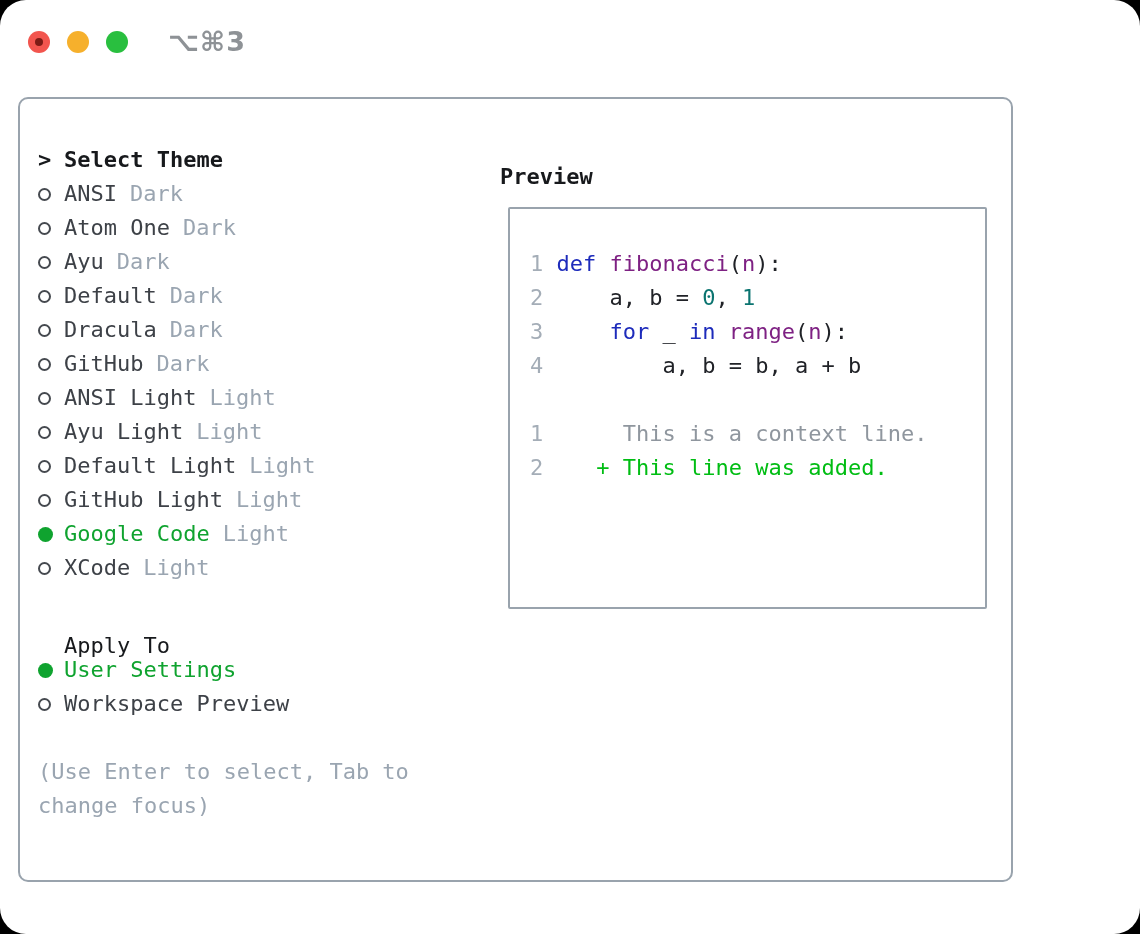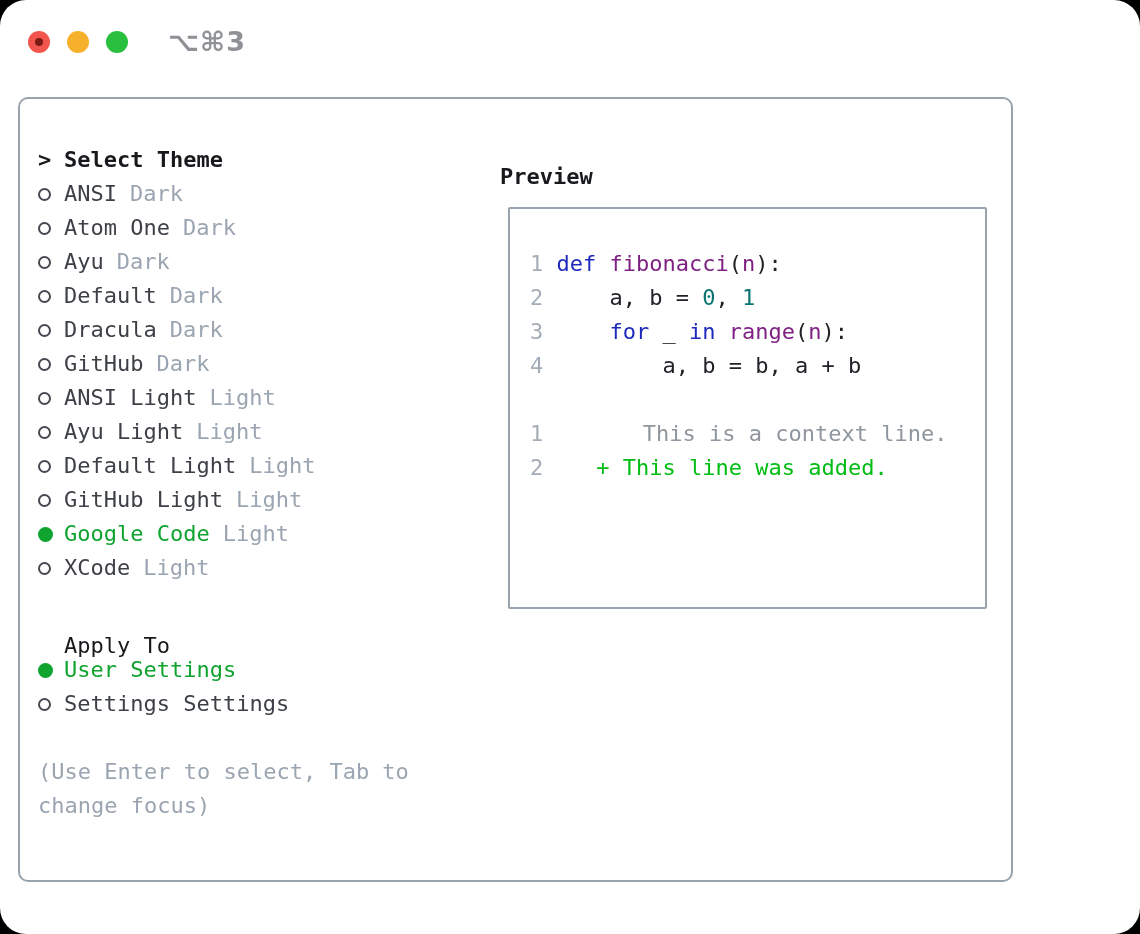--- a/index.html
+++ b/index.html
@@ -54,21 +54,21 @@
     border:2px solid var(--border-gray);border-radius:2px;box-sizing:border-box;background:#fff;
   }
   .code{padding:38px 0 0 20px;}
   .cline{height:34px;line-height:34px;font-size:22px;white-space:pre;}
   .num{color:var(--line-number-gray);}
   .ind{color:#202227;}
   .tok.pl{color:#202227;}
   .tok.kw{color:var(--keyword-blue);}
   .tok.fn{color:var(--function-purple);}
   .tok.lit{color:var(--literal-teal);}
-  .tok.ctx{color:var(--context-gray);margin-left:20px;}
+  .tok.ctx{color:var(--context-gray);}
   .tok.del{color:var(--deleted-red);}
   .tok.add{color:var(--added-green);}
 </style>
 </head>
 <body>
 
 <div class="window" data-interactable="false">
 
   <div class="titlebar" data-interactable="false">
     <div class="lights" data-interactable="false">
@@ -92,21 +92,21 @@
         <div class="row" data-interactable="true"><span class="pfx" data-interactable="false"><span class="ring" data-interactable="false"></span></span><span class="name" data-interactable="false">GitHub</span><span class="tag" data-interactable="false">Dark</span></div>
         <div class="row" data-interactable="true"><span class="pfx" data-interactable="false"><span class="ring" data-interactable="false"></span></span><span class="name" data-interactable="false">ANSI Light</span><span class="tag" data-interactable="false">Light</span></div>
         <div class="row" data-interactable="true"><span class="pfx" data-interactable="false"><span class="ring" data-interactable="false"></span></span><span class="name" data-interactable="false">Ayu Light</span><span class="tag" data-interactable="false">Light</span></div>
         <div class="row" data-interactable="true"><span class="pfx" data-interactable="false"><span class="ring" data-interactable="false"></span></span><span class="name" data-interactable="false">Default Light</span><span class="tag" data-interactable="false">Light</span></div>
         <div class="row" data-interactable="true"><span class="pfx" data-interactable="false"><span class="ring" data-interactable="false"></span></span><span class="name" data-interactable="false">GitHub Light</span><span class="tag" data-interactable="false">Light</span></div>
         <div class="row" data-interactable="true"><span class="pfx" data-interactable="false"><span class="dotfill" data-interactable="false"></span></span><span class="name sel" data-interactable="false">Google Code</span><span class="tag" data-interactable="false">Light</span></div>
         <div class="row" data-interactable="true"><span class="pfx" data-interactable="false"><span class="ring" data-interactable="false"></span></span><span class="name" data-interactable="false">XCode</span><span class="tag" data-interactable="false">Light</span></div>
         <div class="row" data-interactable="false"></div>
         <div class="row" data-interactable="false"><span class="pfx" data-interactable="false"></span><span class="h2" data-interactable="false">Apply To</span></div>
         <div class="row" data-interactable="true"><span class="pfx" data-interactable="false"><span class="dotfill" data-interactable="false"></span></span><span class="name sel" data-interactable="false">User Settings</span></div>
-        <div class="row" data-interactable="true"><span class="pfx" data-interactable="false"><span class="ring" data-interactable="false"></span></span><span class="name" data-interactable="false">Settings Settings</span></div>
+        <div class="row" data-interactable="true"><span class="pfx" data-interactable="false"><span class="ring" data-interactable="false"></span></span><span class="name" data-interactable="false">Workspace Preview</span></div>
         <div class="row" data-interactable="false"></div>
         <div class="row help" data-interactable="false">(Use Enter to select, Tab to</div>
         <div class="row help" data-interactable="false">change focus)</div>
       </div>
     <div class="pvhead" data-interactable="false">Preview</div>
     <div class="pvbox" data-interactable="false">
       <div class="code" id="code" data-interactable="false">
           <div class="cline" data-interactable="false"><span class="num" data-interactable="false">1</span><span class="ind" data-interactable="false"> </span><span class="tok kw" data-interactable="false">def</span><span class="tok pl" data-interactable="false"> </span><span class="tok fn" data-interactable="false">fibonacci</span><span class="tok pl" data-interactable="false">(</span><span class="tok fn" data-interactable="false">n</span><span class="tok pl" data-interactable="false">):</span></div>
           <div class="cline" data-interactable="false"><span class="num" data-interactable="false">2</span><span class="ind" data-interactable="false">     </span><span class="tok pl" data-interactable="false">a, b = </span><span class="tok lit" data-interactable="false">0</span><span class="tok pl" data-interactable="false">, </span><span class="tok lit" data-interactable="false">1</span></div>
           <div class="cline" data-interactable="false"><span class="num" data-interactable="false">3</span><span class="ind" data-interactable="false">     </span><span class="tok kw" data-interactable="false">for</span><span class="tok pl" data-interactable="false"> _ </span><span class="tok kw" data-interactable="false">in</span><span class="tok pl" data-interactable="false"> </span><span class="tok fn" data-interactable="false">range</span><span class="tok pl" data-interactable="false">(</span><span class="tok fn" data-interactable="false">n</span><span class="tok pl" data-interactable="false">):</span></div>

